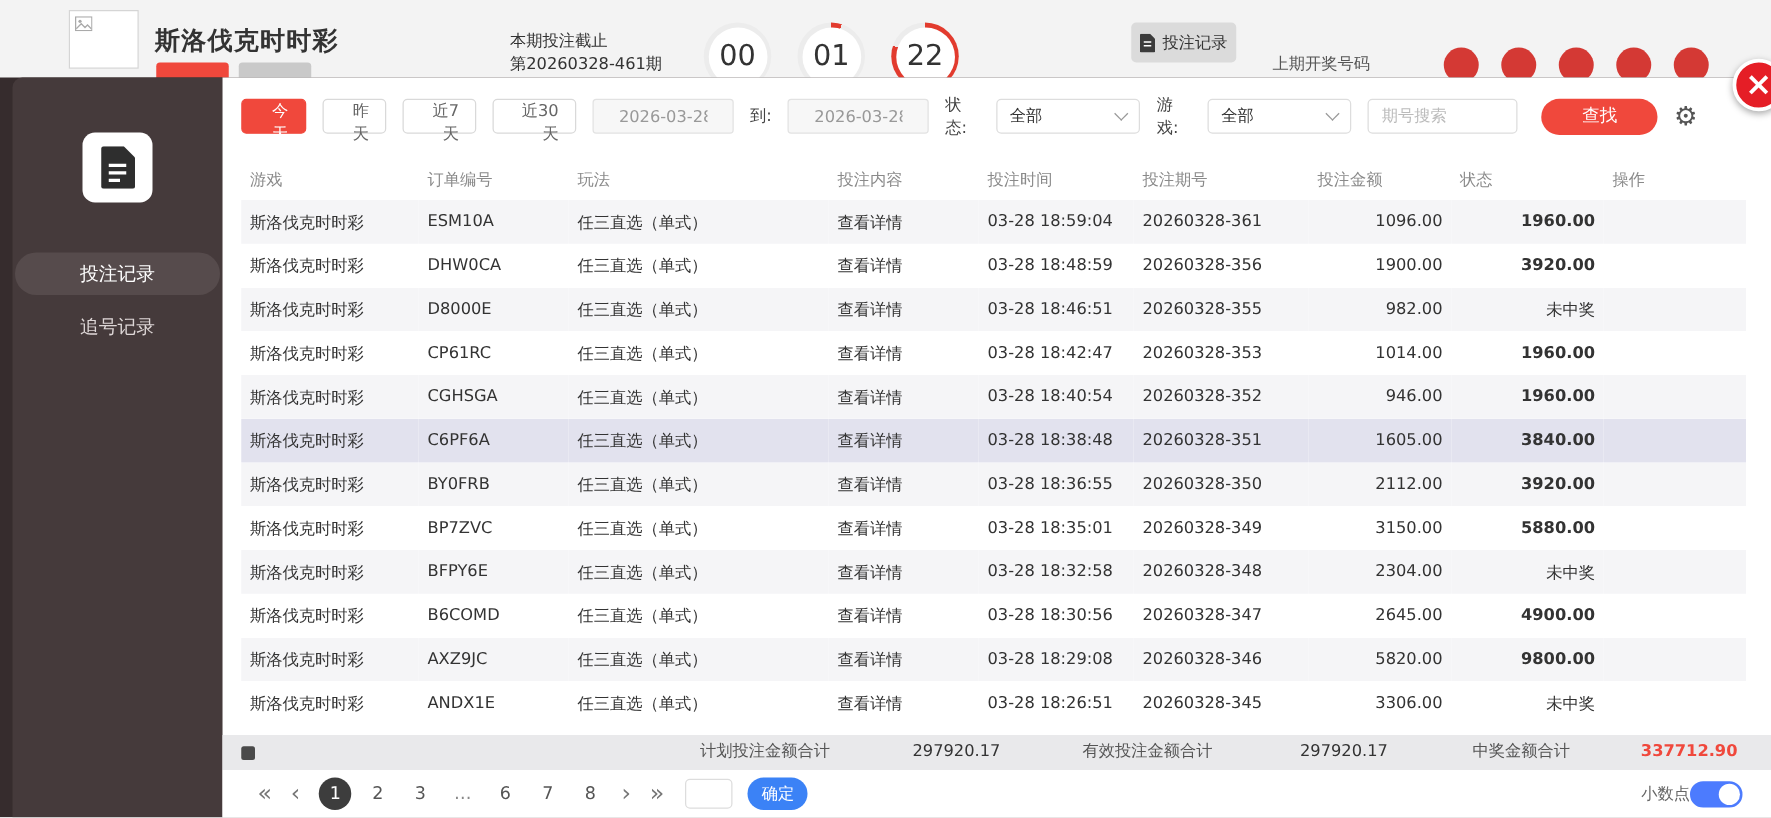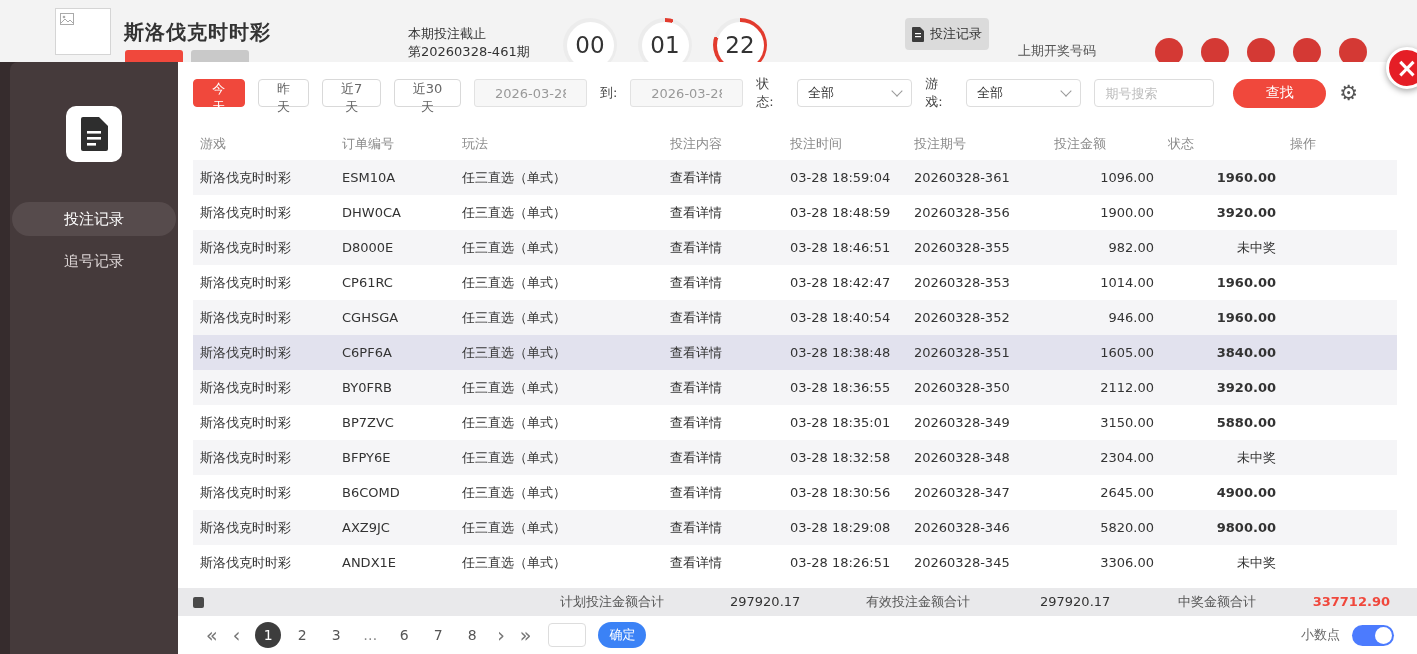--- a/index.html
+++ b/index.html
@@ -28,21 +28,21 @@
   .sidebar{position:absolute;left:10px;top:62px;width:168px;bottom:0;background:#453a3b;border-top-left-radius:8px;}
   .icon-card{position:absolute;left:56px;top:44px;width:56px;height:56px;background:#fff;border-radius:10px;display:flex;align-items:center;justify-content:center;}
   .side-menu{position:absolute;top:140px;left:0;right:0;}
   .side-item{height:34px;line-height:34px;text-align:center;color:#ded7d7;font-size:15px;margin:0 2px 8px;cursor:pointer;}
   .side-item.active{background:#564b4c;border-radius:17px;color:#fff;}
 
   
   .modal{position:absolute;left:178px;top:62px;right:0;bottom:0;background:#fff;}
   .fbar{display:flex;align-items:center;gap:13px;padding:13px 15px 0;}
   .quick{display:contents;}
-  .qbtn{height:28px;padding:0 13px;border:1px solid #d9d9d9;background:#fff;color:#666;font-size:13px;border-radius:4px;cursor:pointer;}
+  .qbtn{height:28px;padding:0 13px;border:1px solid #d9d9d9;background:#fff;color:#666;font-size:13px;border-radius:4px;cursor:pointer;text-align:right;}
   .qbtn.on{background:#f0483c;border-color:#f0483c;color:#fff;}
   .date{width:113px;height:28px;box-sizing:border-box;background:#f7f7f7;border:1px solid #e2e2e2;border-radius:3px;color:#999;font-size:13px;padding:0 20px;}
   .lbl{font-size:13px;color:#444;}
   .select{width:125px;height:28px;box-sizing:border-box;border:1px solid #ddd;border-radius:4px;display:flex;align-items:center;padding:0 10px;font-size:13px;color:#333;cursor:pointer;background:#fff;}
   .chev{width:7px;height:7px;border-right:1.5px solid #999;border-bottom:1.5px solid #999;transform:rotate(45deg);margin-left:auto;margin-top:-4px;}
   .search{width:120px;height:28px;box-sizing:border-box;border:1px solid #ddd;border-radius:4px;font-size:13px;padding:0 10px;color:#333;}
   .search::placeholder{color:#bbb;}
   .find{width:101px;height:29px;border:none;border-radius:15px;background:#f0483c;color:#fff;font-size:14px;cursor:pointer;margin-left:6px;}
   .gear{margin-left:auto;margin-right:44px;font-size:21px;color:#555;cursor:pointer;line-height:1;}
 
@@ -62,21 +62,21 @@
   .l3{left:1000px;}.v3{right:27px;color:#f0483c;font-weight:600;}
 
   .pager{position:absolute;left:0;right:0;bottom:0;height:38px;display:flex;align-items:center;padding:0 23px 0 28px;box-sizing:border-box;background:#fff;}
   .parrow{font-size:19px;color:#777;margin-right:15px;cursor:pointer;line-height:1;}
   .pages{display:flex;align-items:center;gap:8px;margin-right:12px;}
   .page{min-width:26px;height:26px;line-height:26px;text-align:center;font-size:14px;color:#555;cursor:pointer;border-radius:50%;}
   .page.act{background:#3d3d3d;color:#fff;}
   .page.dots{cursor:default;color:#888;}
   .page-input{width:38px;height:24px;box-sizing:border-box;border:1px solid #ddd;border-radius:4px;margin:0 12px 0 2px;}
   .confirm{width:48px;height:26px;border:none;border-radius:13px;background:#3b82f6;color:#fff;font-size:13px;cursor:pointer;}
-  .pright{margin-left:auto;display:flex;align-items:center;gap:12px;font-size:13px;color:#666;}
+  .pright{margin-left:auto;display:flex;align-items:center;font-size:13px;color:#666;}
   .toggle{width:42px;height:21px;border-radius:11px;background:#4c7bfe;position:relative;cursor:pointer;display:inline-block;}
   .knob{position:absolute;right:2px;top:2px;width:17px;height:17px;border-radius:50%;background:#fff;}
 
   .close{position:absolute;left:1386px;top:47px;width:36px;height:36px;border-radius:50%;background:#e51e26;border:3px solid #fff;
          color:#fff;display:flex;align-items:center;justify-content:center;font-size:26px;font-weight:bold;z-index:10;cursor:pointer;
          line-height:1;box-shadow:0 2px 6px rgba(0,0,0,.35);}
 </style>
 </head>
 <body>
 

